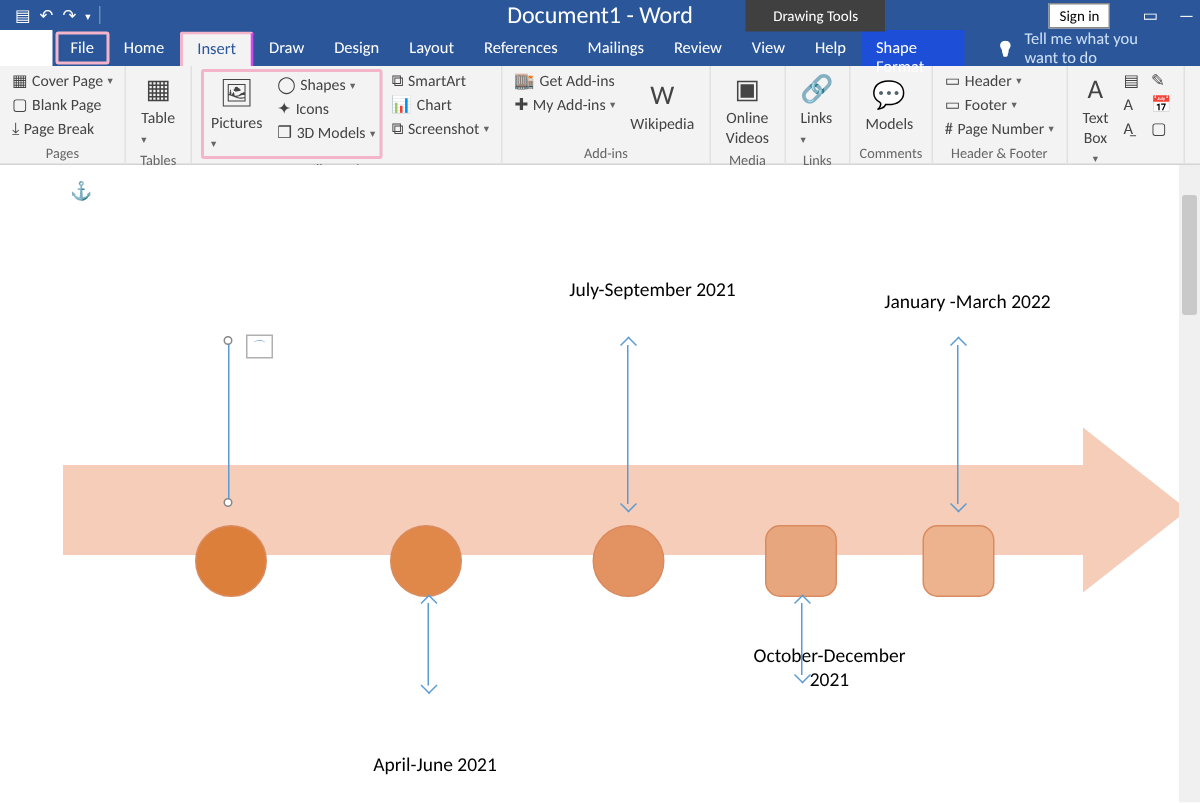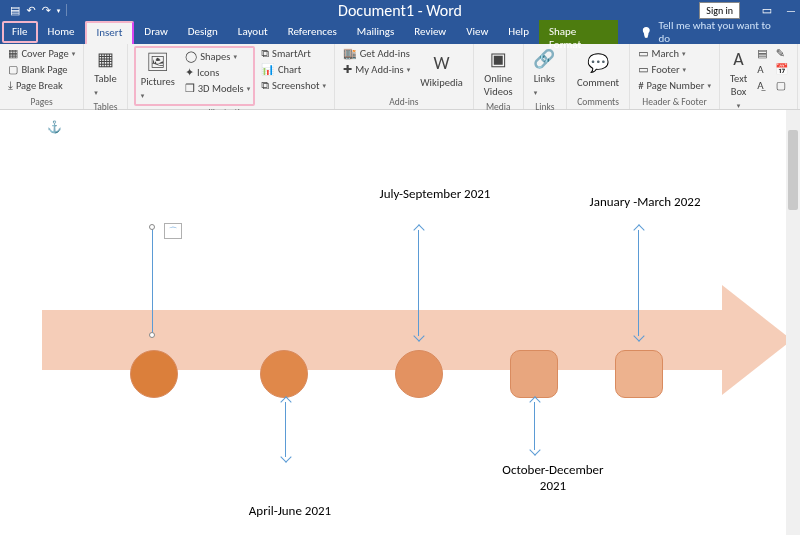--- a/index.html
+++ b/index.html
@@ -9,25 +9,25 @@
   .titlebar { background: #2b579a; height: 20px; display: flex; align-items: center; position: relative; }
   .qat { display: flex; align-items: center; gap: 6px; padding-left: 10px; }
   .qat-icon { font-size: 11px; color: #fff; }
   .qat-sep { width: 1px; height: 12px; background: rgba(255,255,255,0.3); }
   .title-text { position: absolute; left: 50%; transform: translateX(-50%); color: #fff; font-size: 16px; }
   .drawing-tools { position: absolute; right: 210px; top: 0; background: #404040; color: #fff; font-size: 10px; padding: 4px 18px; }
   .signin-btn { position: absolute; right: 60px; top: 2px; background: #fff; color: #000; font-size: 10px; padding: 1px 6px; border: 1px solid #888; }
   .win-btns { position: absolute; right: 4px; display: flex; gap: 14px; color: #fff; font-size: 11px; }
 
   
-  .tabstrip { background: #2b579a; height: 24px; display: flex; align-items: stretch; }
+  .tabstrip { background: #2b579a; height: 24px; display: flex; align-items: stretch; margin-left: 35px; }
   .tab { color: #fff; font-size: 11px; padding: 5px 10px 0; cursor: pointer; }
   .tab.file { border: 2px solid #f4b4c9; border-radius: 2px; margin: 1px 0 1px 2px; padding: 2px 8px; }
   .tab.active { background: #f3f3f3; color: #2b579a; border-top: 2px solid #f4b4c9; border-left: 2px solid #f4b4c9; border-right: 2px solid #d946ef; border-radius: 2px 2px 0 0; margin-top: 1px; padding-top: 3px; }
-  .tab.tool { background: #4d7c0f; }
+  .tab.tool { background: #1d4ed8; }
   .tell-me { color: #cde0f7; font-size: 11px; padding: 5px 22px; display: flex; align-items: center; gap: 6px; }
   .tell-me::before { content: "💡"; font-size: 10px; filter: grayscale(1) brightness(2); }
 
   
   .ribbon { background: #f3f3f3; height: 66px; display: flex; border-bottom: 1px solid #d4d4d4; font-size: 10.5px; color: #444; }
   .group { border-right: 1px solid #e1e1e1; padding: 2px 6px 1px; display: flex; flex-direction: column; justify-content: space-between; }
   .group-label { text-align: center; font-size: 9.5px; color: #666; margin-top: 1px; }
   .group-body { display: flex; gap: 4px; flex: 1; }
   .vstack { display: flex; flex-direction: column; gap: 1px; justify-content: flex-start; }
   .rbtn { display: flex; align-items: center; gap: 3px; padding: 1px 2px; white-space: nowrap; }
@@ -52,21 +52,21 @@
   .c2 { left: 260px; background: #e0884a; }
   .c3 { left: 395px; background: #e39261; }
   .c4 { left: 510px; background: #e8a67e; }
   .c5 { left: 615px; background: #edb28e; }
 
   .tl-label { position: absolute; font-size: 13px; text-align: center; color: #000; line-height: 1.2; }
   .l1 { left: 98px; top: 88px; width: 120px; }
   .l2 { left: 375px; top: 76px; width: 120px; }
   .l3 { left: 585px; top: 84px; width: 120px; }
   .l4 { left: 230px; top: 348px; width: 120px; margin-top: 45px; }
-  .l5 { left: 488px; top: 352px; width: 130px; }
+  .l5 { left: 488px; top: 320px; width: 130px; }
 
   .connector { position: absolute; width: 0; border-left: 1.5px solid #5b9bd5; }
   .conn1 { left: 152px; top: 118px; height: 108px; }
   .conn2 { left: 418px; top: 120px; height: 106px; }
   .conn3 { left: 638px; top: 120px; height: 106px; }
   .conn4 { left: 285px; top: 292px; height: 55px; }
   .conn5 { left: 534px; top: 292px; height: 48px; }
   .connector::before, .connector::after { content: ""; position: absolute; left: -4px; width: 7px; height: 7px; }
   .conn-up::before { top: -4px; border-left: 1.5px solid #5b9bd5; border-top: 1.5px solid #5b9bd5; transform: rotate(45deg); }
   .conn-down::after { bottom: -4px; border-left: 1.5px solid #5b9bd5; border-bottom: 1.5px solid #5b9bd5; transform: rotate(-45deg); }
@@ -83,20 +83,21 @@
 
 <div class="titlebar">
   <div class="qat">
     <span class="qat-icon">▤</span>
     <span class="qat-icon">↶</span>
     <span class="qat-icon">↷</span>
     <span class="qat-icon" style="font-size:7px">▾</span>
     <span class="qat-sep"></span>
   </div>
   <div class="title-text">Document1 - Word</div>
+  <div class="drawing-tools">Drawing Tools</div>
   <div class="signin-btn">Sign in</div>
   <div class="win-btns">
     <span>▭</span>
     <span>—</span>
   </div>
 </div>
 
 <div class="tabstrip">
   <div class="tab file">File</div>
   <div class="tab">Home</div>
@@ -225,32 +226,32 @@
           <span class="dd">Links</span>
         </div>
     </div>
     <div class="group-label">Links</div>
   </div>
 
   <div class="group">
     <div class="group-body">
       <div class="big-btn">
           <span class="ic">💬</span>
-          <span>Comment</span>
+          <span>Models</span>
         </div>
     </div>
     <div class="group-label">Comments</div>
   </div>
 
   <div class="group">
     <div class="group-body">
       <div class="vstack">
         <div class="rbtn dd">
             <span class="ic">▭</span>
-            <span>March</span>
+            <span>Header</span>
           </div>
         <div class="rbtn dd">
             <span class="ic">▭</span>
             <span>Footer</span>
           </div>
         <div class="rbtn dd">
             <span class="ic">#</span>
             <span>Page Number</span>
           </div>
       </div>

